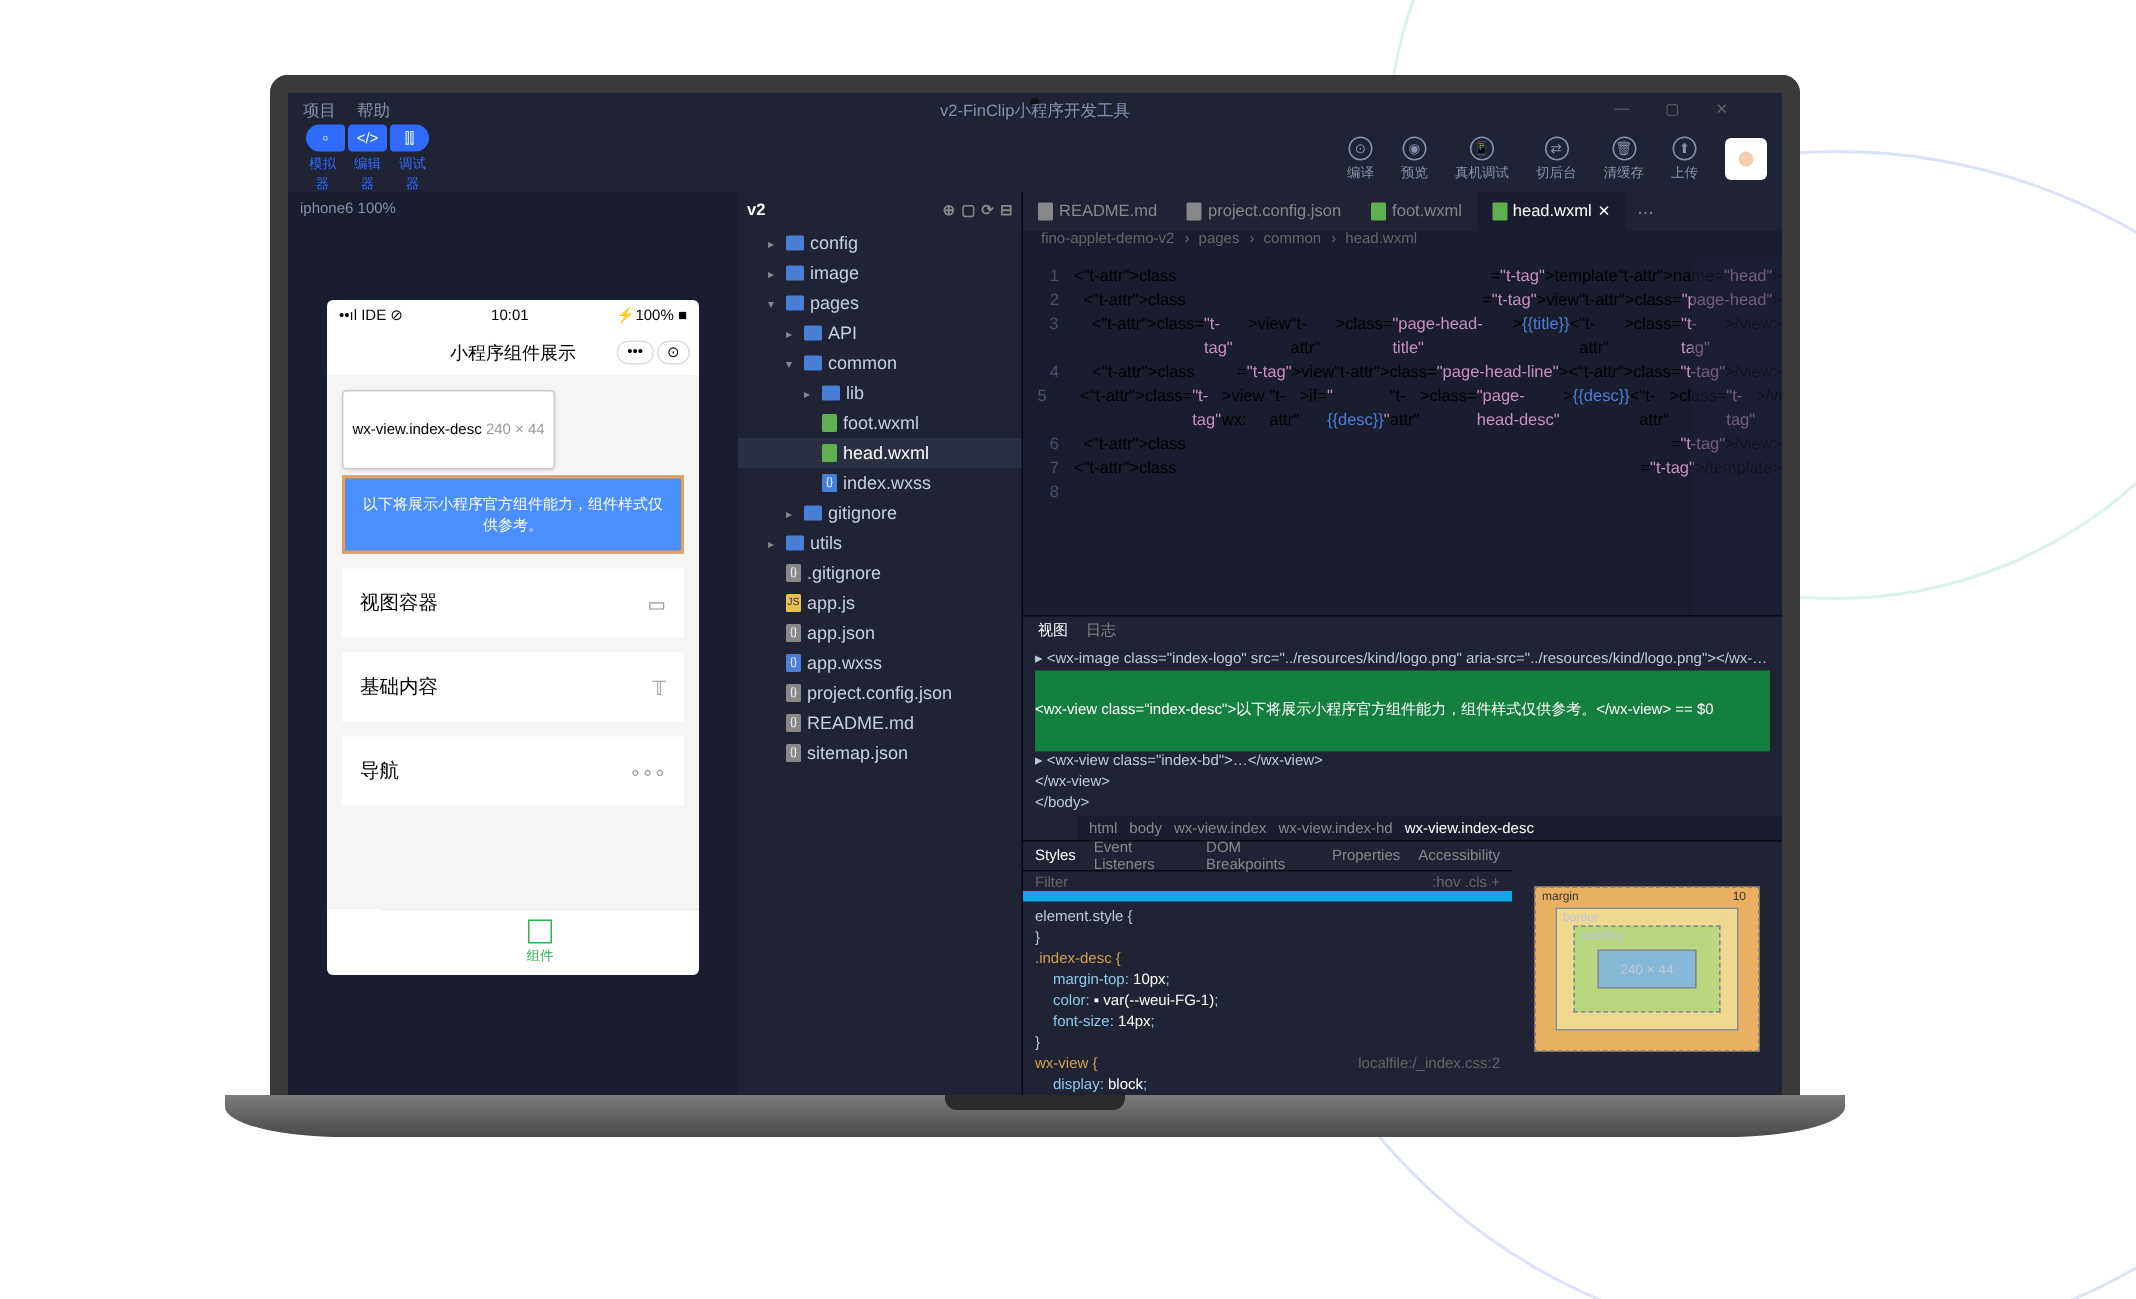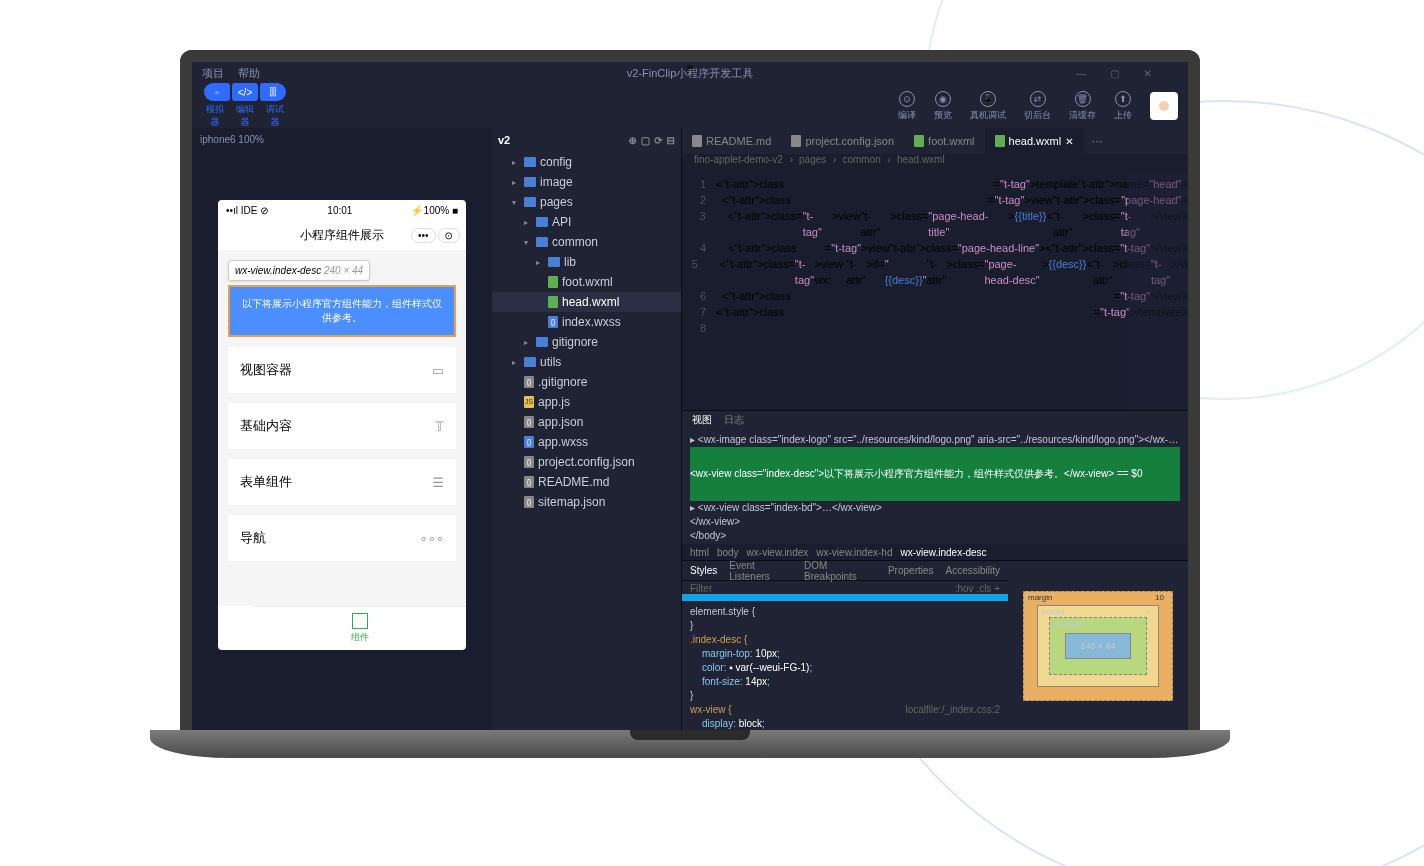--- a/index.html
+++ b/index.html
@@ -34,21 +34,21 @@
 
 .main { display: flex; height: calc(100% - 66px); }
 .sim-panel { width: 300px; background: #1a1d2e; display: flex; flex-direction: column; }
 .sim-header { height: 22px; padding: 0 8px; color: #8892b0; font-size: 10px; display: flex; align-items: center; }
 .phone { margin: 50px auto 0; width: 248px; height: 450px; background: #fff; border-radius: 4px; overflow: hidden; display: flex; flex-direction: column; font-size: 12px; }
 .phone-status { height: 20px; display: flex; justify-content: space-between; align-items: center; padding: 0 8px; font-size: 10px; }
 .phone-title { height: 30px; display: flex; align-items: center; justify-content: center; position: relative; font-size: 12px; font-weight: 500; }
 .phone-title-btns { position: absolute; right: 6px; display: flex; gap: 2px; }
 .pill { border: 1px solid #ddd; border-radius: 10px; padding: 1px 6px; font-size: 10px; }
 .phone-body { flex: 1; background: #f5f5f5; padding: 10px; overflow: hidden; }
-.tooltip { background: #fff; border: 1px solid #ccc; border-radius: 3px; padding: 4px 6px; font-size: 10px; margin-bottom: 4px; box-shadow: 0 1px 3px rgba(0,0,0,0.1); display: inline-block; font-style: italic; }
+.tooltip { background: #fff; border: 1px solid #ccc; border-radius: 3px; padding: 20px 6px; font-size: 10px; margin-bottom: 4px; box-shadow: 0 1px 3px rgba(0,0,0,0.1); display: inline-block; }
 .tooltip .dim { color: #999; }
 .sel-block { background: #4a8eff; color: #fff; padding: 10px; text-align: center; font-size: 10px; border: 2px solid #e8a050; }
 .list-item { background: #fff; padding: 14px 12px; margin-top: 10px; display: flex; justify-content: space-between; align-items: center; font-size: 13px; }
 .phone-tabs { height: 44px; border-top: 1px solid #eee; display: flex; margin-left: 36px; }
 .ptab { flex: 1; display: flex; flex-direction: column; align-items: center; justify-content: center; font-size: 9px; color: #999; }
 .ptab.active { color: #2fb050; }
 .ptab-ic { width: 16px; height: 16px; border: 1px solid currentColor; margin-bottom: 2px; }
 
 .explorer { width: 190px; background: #1f2333; border-right: 1px solid #0a0c14; overflow-y: auto; font-size: 12px; color: #c8d0e0; }
 .exp-header { height: 24px; display: flex; align-items: center; justify-content: space-between; padding: 0 6px; color: #fff; font-weight: 600; font-size: 11px; }
@@ -76,21 +76,21 @@
 .ln { width: 34px; text-align: right; color: #4a5068; padding-right: 10px; user-select: none; }
 .code-content { flex: 1; white-space: pre; } .t-str { color: #c890c0; } .t-int { color: #4a7fd8; }
 .minimap { position: absolute; right: 0; top: 0; width: 60px; height: 100%; background: #1e2236; opacity: 0.5; }
 
 .devtools { height: 320px; border-top: 1px solid #0a0c14; display: flex; flex-direction: column; background: #1f2333; font-size: 10px; color: #c0c8d8; }
 .dt-tabs { height: 18px; display: flex; gap: 12px; padding: 0 10px; align-items: center; color: #888; }
 .dt-tabs .active { color: #fff; }
 .dt-elements { flex: 1; padding: 4px 8px; overflow: hidden; font-family: Consolas, monospace; line-height: 14px; }
 .dt-line { white-space: nowrap; overflow: hidden; text-overflow: ellipsis; }
 .dt-line.sel { background: #15803d; color: #fff; padding: 20px 0; }
-.dt-path { height: 16px; background: #1a1d2e; padding: 0 8px; display: flex; align-items: center; gap: 8px; color: #888; }
+.dt-path { height: 16px; background: #1a1d2e; padding: 0 8px; display: flex; align-items: center; gap: 8px; color: #888; margin-left: 36px; }
 .dt-path .active { color: #fff; }
 .dt-bottom { height: 170px; display: flex; border-top: 1px solid #0a0c14; }
 .dt-styles { flex: 1; display: flex; flex-direction: column; }
 .dt-style-tabs { height: 20px; display: flex; gap: 12px; padding: 0 8px; align-items: center; color: #888; border-bottom: 1px solid #0a0c14; }
 .dt-style-tabs .active { color: #fff; }
 .dt-filter { height: 20px; display: flex; justify-content: space-between; padding: 0 8px; align-items: flex-end; color: #666; border-bottom: 7px solid #0ea5e9; }
 .dt-css { flex: 1; padding: 4px 8px; font-family: Consolas, monospace; line-height: 14px; overflow: hidden; }
 .dt-css-rule { color: #d0a050; } .dt-css-prop { color: #8cc8f0; padding-left: 12px; } .dt-css-val { color: #fff; } .dt-css-src { float: right; color: #666; }
 .dt-box { width: 180px; padding: 10px; display: flex; align-items: center; justify-content: center; }
 .box-model { width: 150px; height: 110px; position: relative; font-size: 9px; }
@@ -191,24 +191,20 @@
             </div>
             <div class="sel-block">以下将展示小程序官方组件能力，组件样式仅供参考。</div>
             <div id="phone-list">
                 <div class="list-item">
                   <span>视图容器</span>
                   <span style="color:#999">▭</span>
                 </div>
                 <div class="list-item">
                   <span>基础内容</span>
                   <span style="color:#999">𝕋</span>
-                </div>
-                <div class="list-item">
-                  <span>表单组件</span>
-                  <span style="color:#999">☰</span>
                 </div>
                 <div class="list-item">
                   <span>导航</span>
                   <span style="color:#999">∘∘∘</span>
                 </div>
               </div>
           </div>
           <div class="phone-tabs" id="phone-tabs">
               <div class="ptab active">
                 <div class="ptab-ic"></div>

